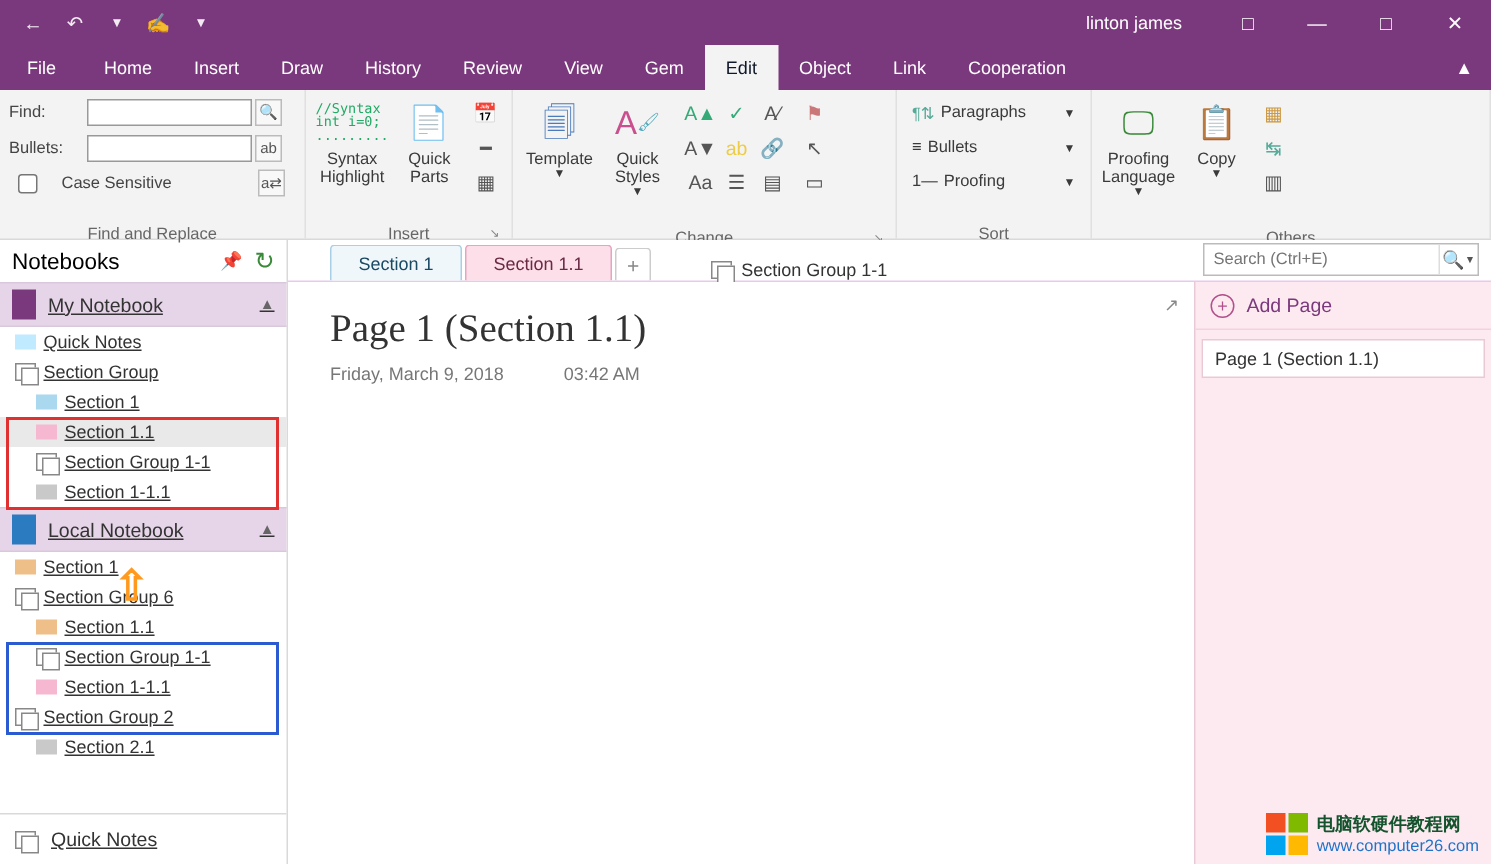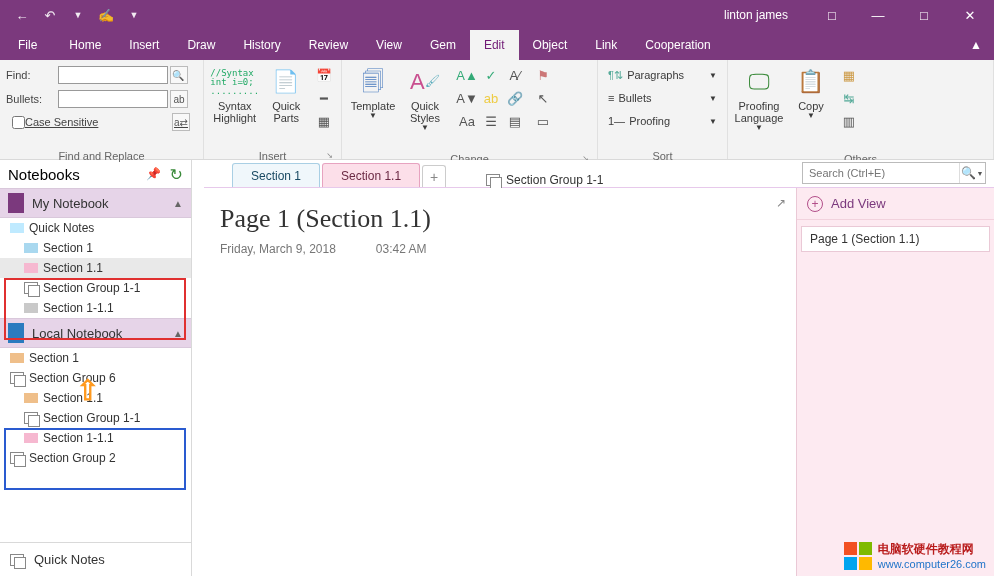--- a/index.html
+++ b/index.html
@@ -10,37 +10,37 @@
 .titlebar .left { display: flex; align-items: center; gap: 4px; padding-left: 10px; }
 .titlebar .ticon { width: 24px; height: 24px; display: flex; align-items: center; justify-content: center; font-size: 13px; opacity: .9; }
 .titlebar .center { position: absolute; left: 0; right: 0; text-align: center; font-size: 12px; pointer-events: none; }
 .titlebar .right { margin-left: auto; display: flex; align-items: center; gap: 2px; padding-right: 2px; }
 .titlebar .user { font-size: 12px; margin-right: 20px; }
 .titlebar .winbtn { width: 44px; height: 30px; display: flex; align-items: center; justify-content: center; font-size: 13px; }
 
 
 .menubar { height: 30px; background: #7b397d; display: flex; align-items: stretch; color: #fff; font-size: 12px; }
 .menubar .mitem { padding: 0 14px; display: flex; align-items: center; cursor: pointer; }
-.menubar .mitem.active { background: #f3f3f3; color: #701a75; }
+.menubar .mitem.active { background: #f3f3f3; color: #0f172a; }
 .menubar .file { padding: 0 18px; }
 .collapse-ribbon { margin-left: auto; padding: 0 12px; color: #fff; display: flex; align-items: center; }
 
 
 .ribbon { height: 100px; background: #f3f3f3; border-bottom: 1px solid #d9d9d9; display: flex; }
 .rgroup { border-right: 1px solid #e0e0e0; display: flex; flex-direction: column; padding: 4px 6px 2px; }
 .rgroup .rbody { flex: 1; display: flex; align-items: flex-start; gap: 2px; }
 .rgroup .rlabel { text-align: center; font-size: 11px; color: #666; padding-top: 2px; position: relative; margin-top: 16px; }
 .rgroup .rlabel .dlg { position: absolute; right: 2px; bottom: 2px; font-size: 8px; color: #888; }
 
 
 .findrow { display: grid; grid-template-columns: 50px 110px 20px; grid-template-rows: 22px 22px 20px; gap: 2px; align-items: center; }
 .findrow label { font-size: 11px; color: #444; text-align: left; }
 .findrow input[type=text] { width: 100%; height: 18px; border: 1px solid #999; font-size: 11px; padding: 0 2px; background:#fff; }
 .smallbtn { width: 18px; height: 18px; border: 1px solid #bbb; background: #f8f8f8; display:flex; align-items:center; justify-content:center; font-size:10px; color:#555; }
-.casesens { grid-column: 1 / 4; display:flex; align-items:center; gap:0; font-size:11px; color:#444; padding-left: 6px; text-decoration: underline; }
+.casesens { grid-column: 1 / 4; display:flex; align-items:center; gap:16px; font-size:11px; color:#444; padding-left: 6px; }
 
 
 .bigbtn { display:flex; flex-direction:column; align-items:center; justify-content:flex-start; width:50px; padding:2px 2px; font-size:11px; color:#3a3a3a; text-align:center; line-height:1.1; }
 .bigbtn .bicon { width:32px; height:32px; display:flex; align-items:center; justify-content:center; font-size:22px; margin-bottom:2px; }
 .smbtn { width:22px; height:22px; display:flex; align-items:center; justify-content:center; font-size:13px; color:#555; }
 .vcol { display:flex; flex-direction:column; gap:1px; }
 .hrow { display:flex; gap:2px; align-items:center; }
 .ritem { height:22px; display:flex; align-items:center; gap:4px; font-size:11px; color:#3a3a3a; padding:0 4px; }
 
 
@@ -52,21 +52,21 @@
 .addtab { width:24px; height:22px; border:1px solid #ccc; border-bottom:none; border-radius:3px 3px 0 0; display:flex; align-items:center; justify-content:center; color:#888; font-size:14px; }
 .sgroup-ind { margin-left: 40px; display:flex; align-items:center; gap:6px; font-size:12px; color:#333; }
 .searchbox { position:absolute; right:8px; top:2px; width:184px; height:22px; border:1px solid #bbb; display:flex; align-items:center; background:#fff; }
 .searchbox input { flex:1; border:none; outline:none; font-size:11px; color:#888; padding:0 6px; background:transparent; }
 .searchbox .sicon { width:26px; display:flex; align-items:center; justify-content:center; color:#555; border-left:1px solid #ddd; height:100%; }
 
 
 .mainarea { display:flex; height: calc(576px - 30px - 30px - 100px - 28px); }
 
 
-.nbpanel { width:192px; border-right:1px solid #d9d9d9; background:#fff; display:flex; flex-direction:column; font-size:12px; color:#333; position:relative; }
+.nbpanel { width:192px; border-right:1px solid #d9d9d9; background:#fff; display:flex; flex-direction:column; font-size:12px; color:#333; position:relative;text-decoration:underline; }
 .nbtitle { height:30px; background:#e6d4e8; display:flex; align-items:center; padding:0 8px; gap:8px; font-size:13px; color:#333; border-top:1px solid #d9c8db; border-bottom:1px solid #d9c8db; }
 .nbtitle .nbicn { width:16px; height:20px; background:#7b397d; display:inline-block; }
 .nbtitle .chev { margin-left:auto; color:#666; font-size:10px; }
 .treeitem { height:20px; display:flex; align-items:center; padding-left:10px; gap:5px; font-size:12px; color:#333; }
 .treeitem.sel { background:#e9e9e9; }
 .ticn { width:14px; height:10px; display:inline-block; }
 .ticn.grp { width:14px; height:12px; border:1px solid #888; position:relative; background:#fff; }
 .ticn.grp::after{content:"";position:absolute;left:3px;top:2px;width:10px;height:10px;border:1px solid #888;background:#fff;}
 .ind1{padding-left:24px}.ind2{padding-left:24px}
 .redbox { position:absolute; border:2px solid #e03030; pointer-events:none; }
@@ -83,21 +83,21 @@
 
 .pgpanel { width:198px; border-left:1px solid #eac9d6; background:#fdeaf1; display:flex; flex-direction:column; }
 .addpage { height:32px; border-bottom:1px solid #f2d2dd; display:flex; align-items:center; gap:8px; padding:0 10px; color:#7b397d; font-size:13px; }
 .addpage .plus { width:16px;height:16px;border:1.5px solid #b34f8a;border-radius:50%;display:flex;align-items:center;justify-content:center;font-size:12px;color:#b34f8a;line-height:1; }
 .pgitem { height:26px; background:#fff; border:1px solid #eac9d6; margin:6px 4px 0; padding:0 8px; display:flex; align-items:center; font-size:12px; color:#333; }
 
 
 .wm { position:absolute; right:8px; bottom:6px; display:flex; align-items:center; gap:6px; font-size:12px; }
 .wm .logo { width:28px; height:28px; display:grid; grid-template-columns:1fr 1fr; grid-template-rows:1fr 1fr; gap:2px; }
 .wm .logo span:nth-child(1){background:#f25022}.wm .logo span:nth-child(2){background:#7fba00}.wm .logo span:nth-child(3){background:#00a4ef}.wm .logo span:nth-child(4){background:#ffb900}
-.wm .t1{color:#b91c1c;font-weight:bold}.wm .t2{color:#1f73c9;font-size:11px}
+.wm .t1{color:#14532d;font-weight:bold}.wm .t2{color:#1f73c9;font-size:11px}
 </style>
 </head>
 <body>
 
 <div class="titlebar">
   <div class="left">
     <div class="ticon">←</div>
     <div class="ticon">↶</div>
     <div class="ticon" style="font-size:9px">▼</div>
     <div class="ticon">✍</div>
@@ -248,21 +248,21 @@
       <div class="vcol">
         <div class="smbtn" style="color:#c94">▦</div>
         <div class="smbtn" style="color:#5a9">↹</div>
         <div class="smbtn">▥</div>
       </div>
     </div>
     <div class="rlabel">Others</div>
   </div>
 </div>
 
-<div style="display:flex; height:28px; border-bottom:0;gap:12px;">
+<div style="display:flex; height:28px; border-bottom:0;">
 
   <div style="width:192px; display:flex; align-items:center; padding:0 8px; border-right:1px solid #d9d9d9; font-size:15px;">
     <span>Notebooks</span>
     <span style="margin-left:auto;font-size:12px;color:#555">📌</span>
     <span style="margin-left:8px;color:#3a8a3a;font-size:16px">↻</span>
   </div>
   <div class="tabrow" style="flex:1">
     <div style="width:24px"></div>
     <div class="stab blue">
         <span>Section 1</span>
@@ -287,20 +287,24 @@
   <div class="nbpanel">
     <div class="nbtitle">
       <span class="nbicn"></span>
       <span>My Notebook</span>
       <span class="chev">▲</span>
     </div>
     <div class="treeitem">
         <span class="ticn" style="background:#bfeaff"></span>
         <span>Quick Notes</span>
       </div>
+    <div class="treeitem">
+        <span class="ticn grp"></span>
+        <span>Section Group</span>
+      </div>
     <div class="treeitem ind1">
         <span class="ticn" style="background:#a9d8ef"></span>
         <span>Section 1</span>
       </div>
     <div class="treeitem ind1 sel">
         <span class="ticn" style="background:#f6b8d0"></span>
         <span>Section 1.1</span>
       </div>
     <div class="treeitem ind1">
         <span class="ticn grp"></span>
@@ -332,20 +336,24 @@
         <span class="ticn grp"></span>
         <span>Section Group 1-1</span>
       </div>
     <div class="treeitem ind2">
         <span class="ticn" style="background:#f6b8d0"></span>
         <span>Section 1-1.1</span>
       </div>
     <div class="treeitem">
         <span class="ticn grp"></span>
         <span>Section Group 2</span>
+      </div>
+    <div class="treeitem ind1">
+        <span class="ticn" style="background:#c9c9c9"></span>
+        <span>Section 2.1</span>
       </div>
 
     <div class="qnfoot">
       <span class="ticn grp"></span>
       <span>Quick Notes</span>
     </div>
 
     <div class="redbox" style="left:4px; top:90px; width:182px; height:62px"></div>
     <div class="bluebox" style="left:4px; top:240px; width:182px; height:62px"></div>
     <div class="arrowup" style="left:76px; top:186px;">⇧</div>
@@ -356,21 +364,21 @@
     <div class="ptitle">Page 1 (Section 1.1)</div>
     <div class="pmeta">
       <span>Friday, March 9, 2018</span>
       <span>03:42 AM</span>
     </div>
   </div>
 
   <div class="pgpanel">
     <div class="addpage">
       <span class="plus">+</span>
-      <span>Add View</span>
+      <span>Add Page</span>
     </div>
     <div class="pgitem">
         <span>Page 1 (Section 1.1)</span>
       </div>
   </div>
 </div>
 
 <div class="wm">
   <div class="logo">
       <span></span>

